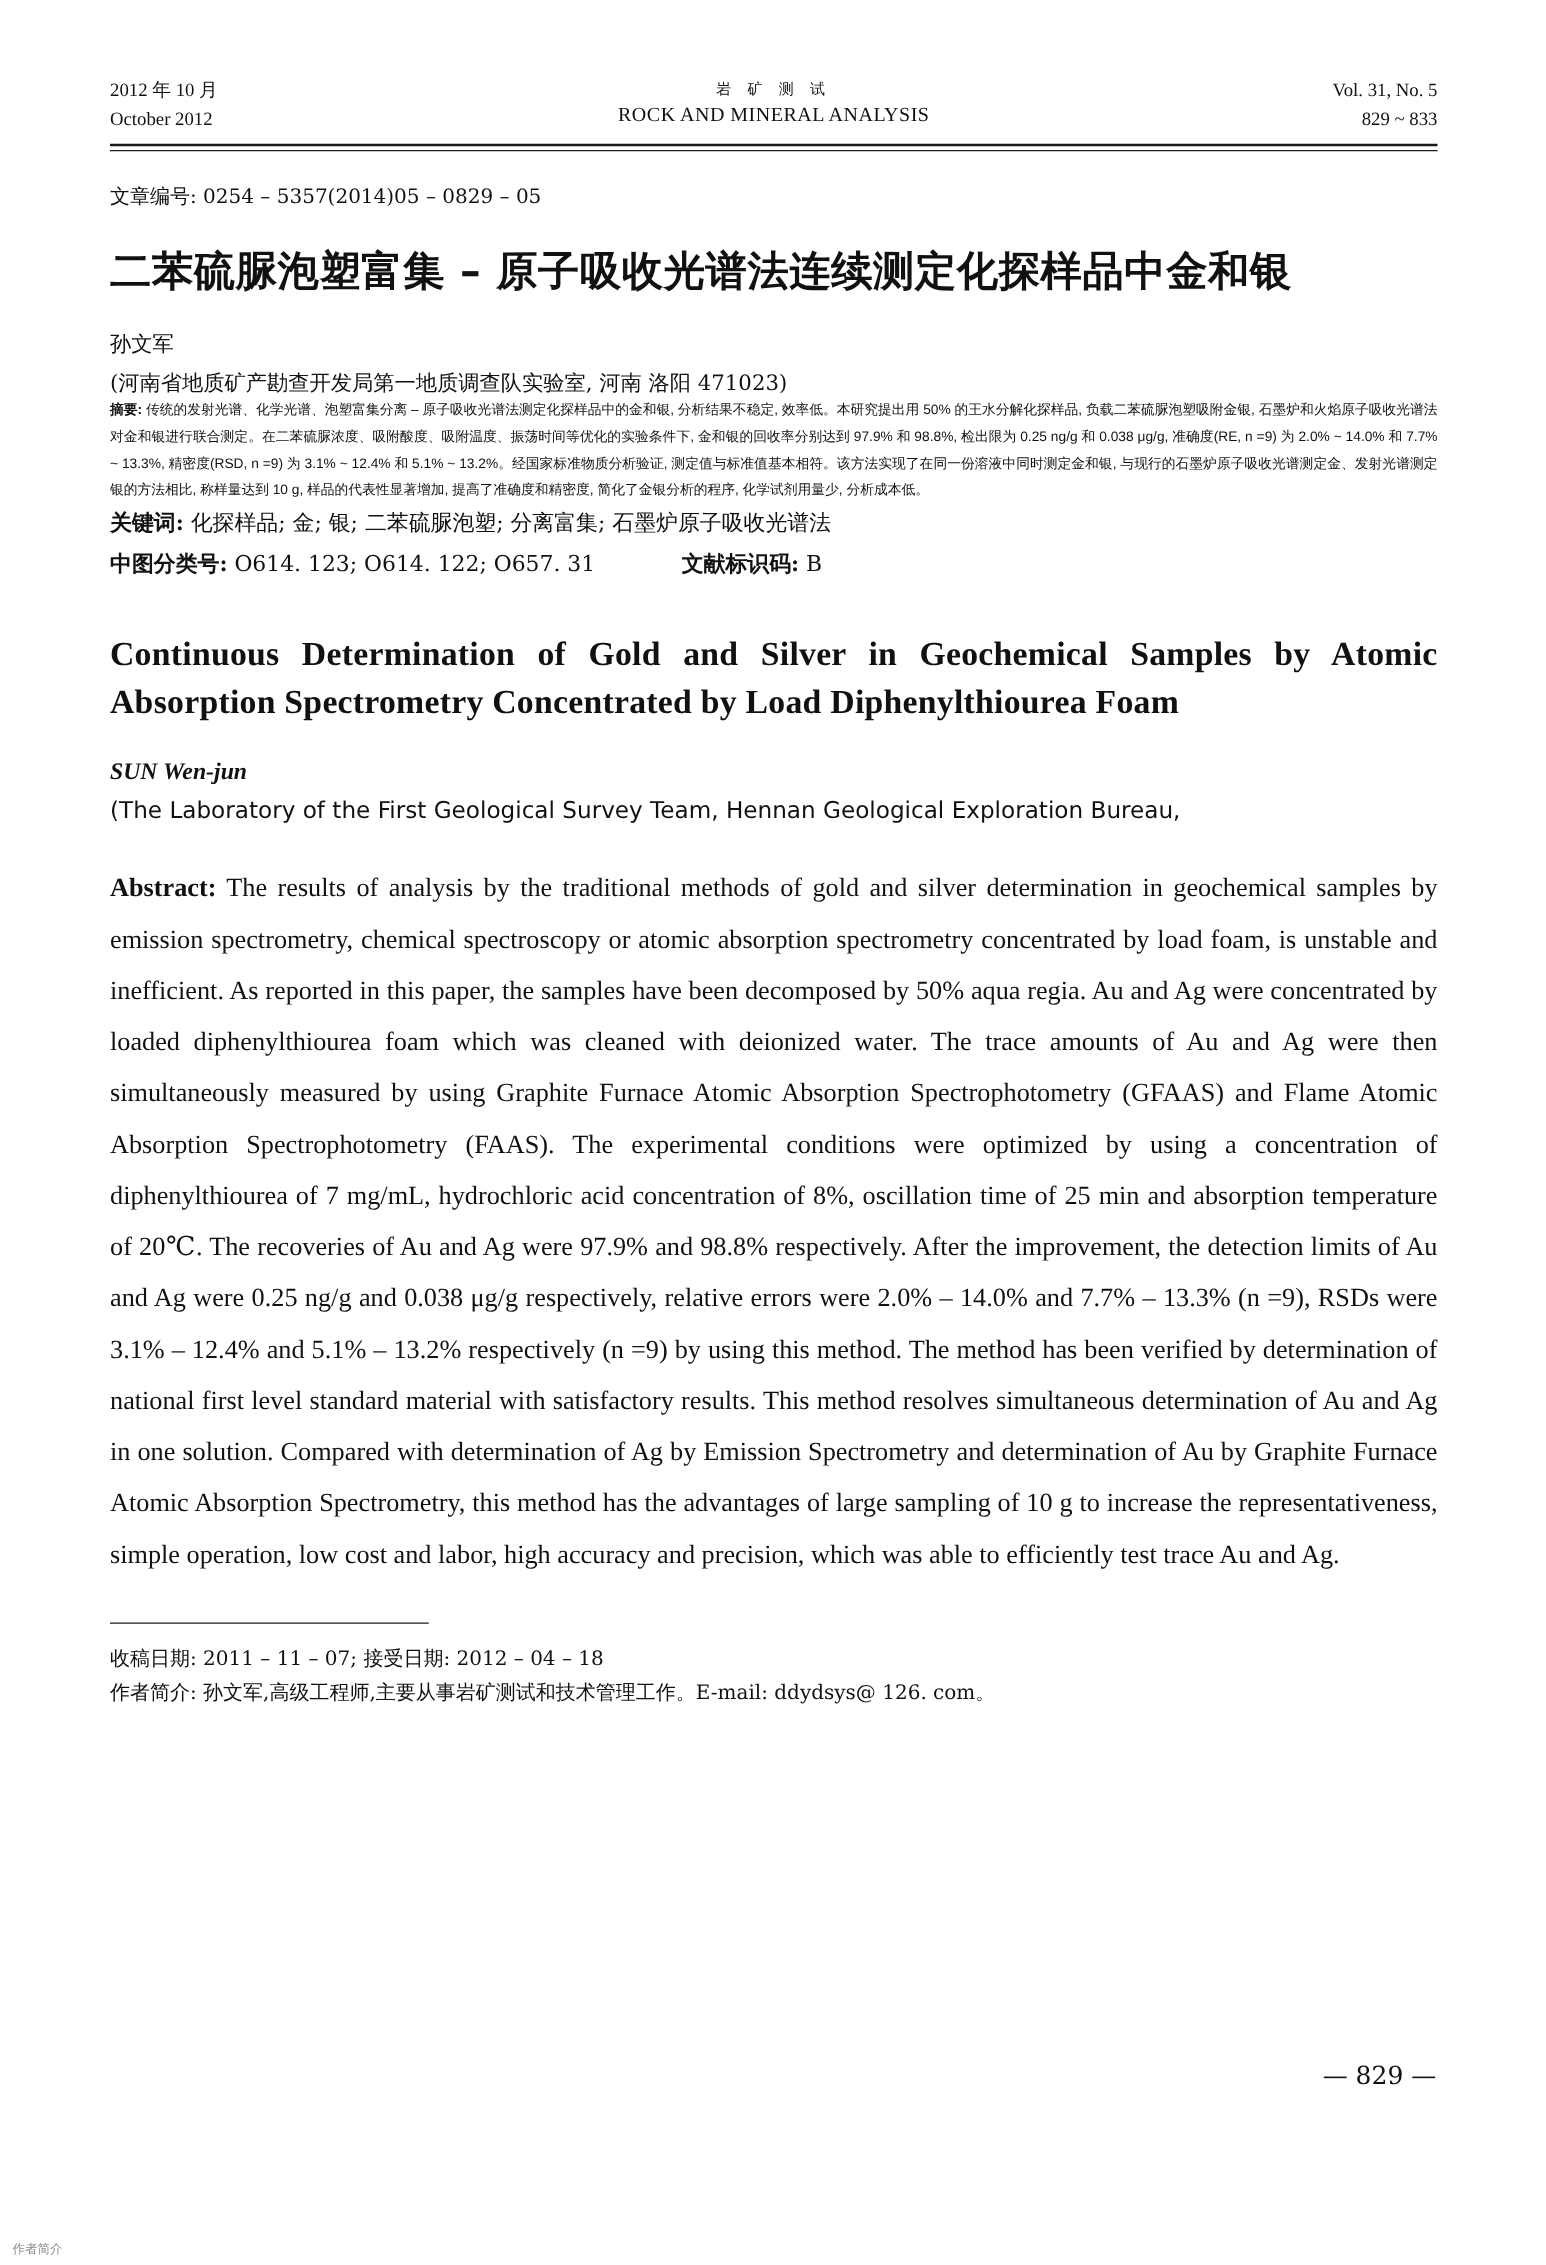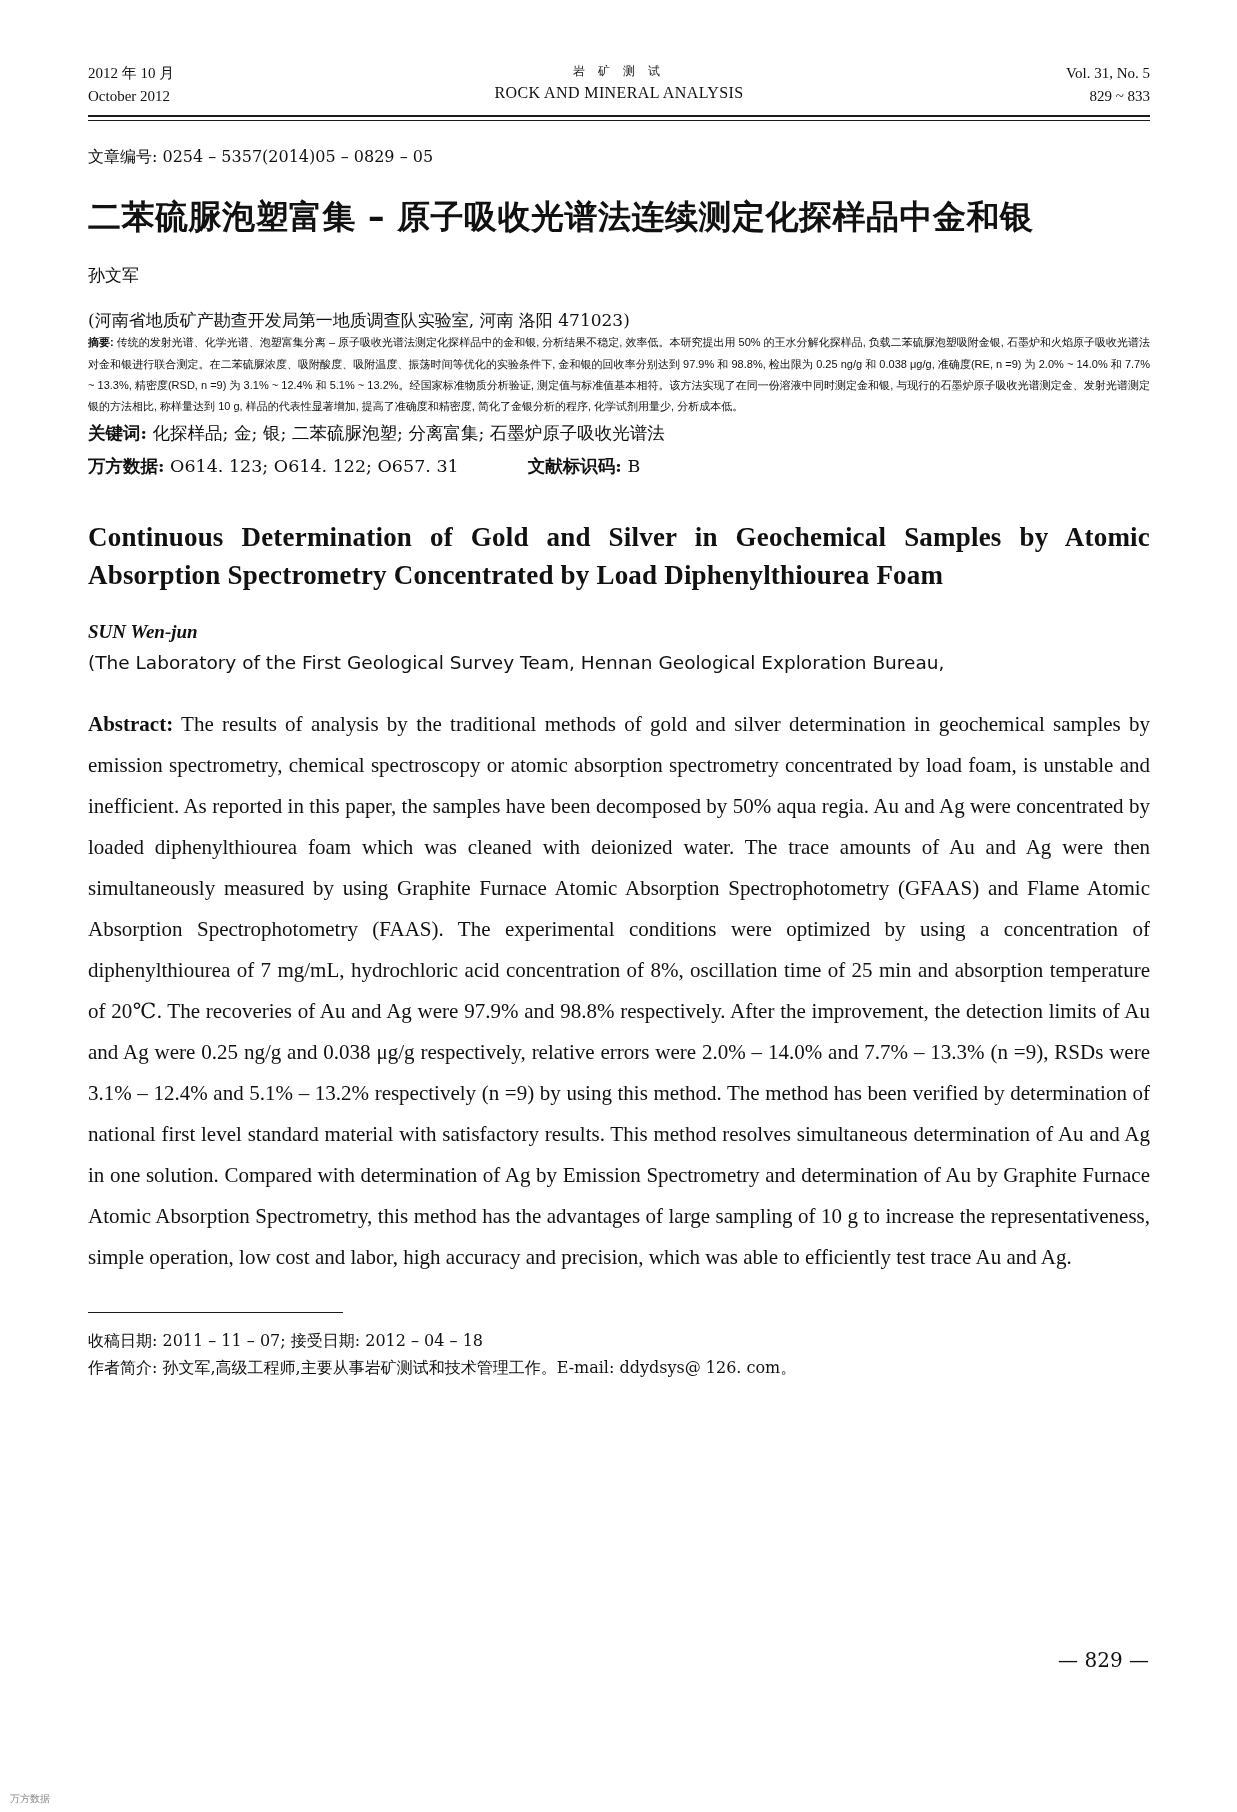--- a/index.html
+++ b/index.html
@@ -74,21 +74,21 @@
     font-family: "DejaVu Sans", "Liberation Sans", sans-serif;
     letter-spacing: 0.5px;
     line-height: 1.3;
   }
   .zh-author {
     margin-top: 26px;
     font-size: 17px;
     font-family: "DejaVu Serif", "Liberation Serif", serif;
   }
   .zh-affil {
-    margin-top: 22px;
+    margin-top: 8px;
     font-size: 17px;
     font-family: "DejaVu Serif", "Liberation Serif", serif;
   }
 
   
   .zh-abstract {
     font-size: 11px;
     line-height: 1.92;
     text-align: justify;
     font-family: Liberation Sans, sans-serif;
@@ -197,21 +197,21 @@
 
     <div class="zh-abstract">
       <span class="lbl-bold">摘要:</span>
       <span>传统的发射光谱、化学光谱、泡塑富集分离 – 原子吸收光谱法测定化探样品中的金和银, 分析结果不稳定, 效率低。本研究提出用 50% 的王水分解化探样品, 负载二苯硫脲泡塑吸附金银, 石墨炉和火焰原子吸收光谱法对金和银进行联合测定。在二苯硫脲浓度、吸附酸度、吸附温度、振荡时间等优化的实验条件下, 金和银的回收率分别达到 97.9% 和 98.8%, 检出限为 0.25 ng/g 和 0.038 μg/g, 准确度(RE, n =9) 为 2.0% ~ 14.0% 和 7.7% ~ 13.3%, 精密度(RSD, n =9) 为 3.1% ~ 12.4% 和 5.1% ~ 13.2%。经国家标准物质分析验证, 测定值与标准值基本相符。该方法实现了在同一份溶液中同时测定金和银, 与现行的石墨炉原子吸收光谱测定金、发射光谱测定银的方法相比, 称样量达到 10 g, 样品的代表性显著增加, 提高了准确度和精密度, 简化了金银分析的程序, 化学试剂用量少, 分析成本低。</span>
     </div>
     <div class="zh-keywords">
       <span class="lbl-bold">关键词:</span>
       <span>化探样品; 金; 银; 二苯硫脲泡塑; 分离富集; 石墨炉原子吸收光谱法</span>
     </div>
     <div class="zh-clc">
-      <span class="lbl-bold">万方数据:</span>
+      <span class="lbl-bold">中图分类号:</span>
       <span>O614. 123; O614. 122; O657. 31</span>
       <span class="gap"></span>
       <span class="lbl-bold">文献标识码:</span>
       <span>B</span>
     </div>
 
     <h2 class="en-title">Continuous Determination of Gold and Silver in Geochemical Samples by Atomic Absorption Spectrometry Concentrated by Load Diphenylthiourea Foam</h2>
     <div class="en-author">SUN Wen-jun</div>
     <div class="en-affil">
       <div>(The Laboratory of the First Geological Survey Team, Hennan Geological Exploration Bureau,</div>
@@ -224,14 +224,14 @@
 
     <div class="foot-rule"></div>
     <div class="footnote">
       <div>收稿日期: 2011 – 11 – 07; 接受日期: 2012 – 04 – 18</div>
       <div>作者简介: 孙文军,高级工程师,主要从事岩矿测试和技术管理工作。E-mail: ddydsys@ 126. com。</div>
     </div>
 
   </div>
 
   <div class="pageno">— 829 —</div>
-  <div class="watermark">万方数据</div>
+  <div class="watermark">作者简介</div>
 </div>
 
 </body></html>

